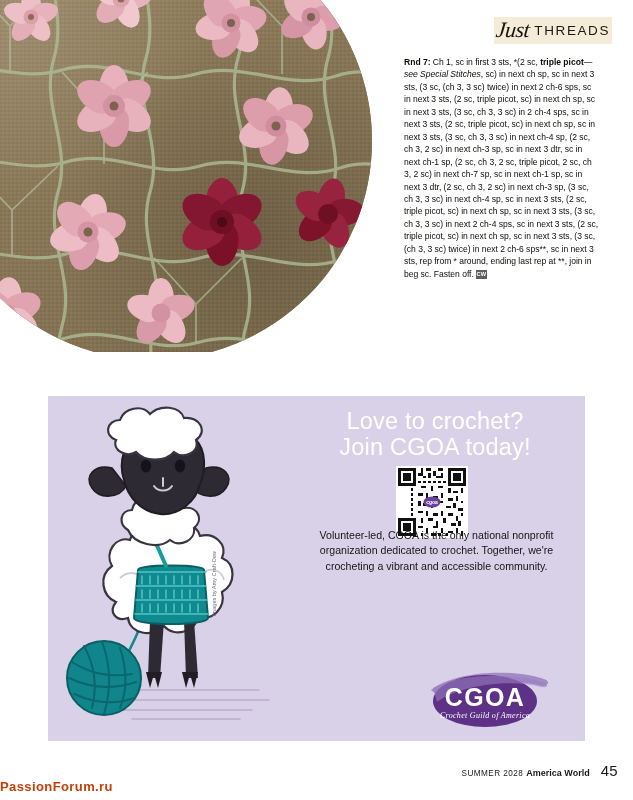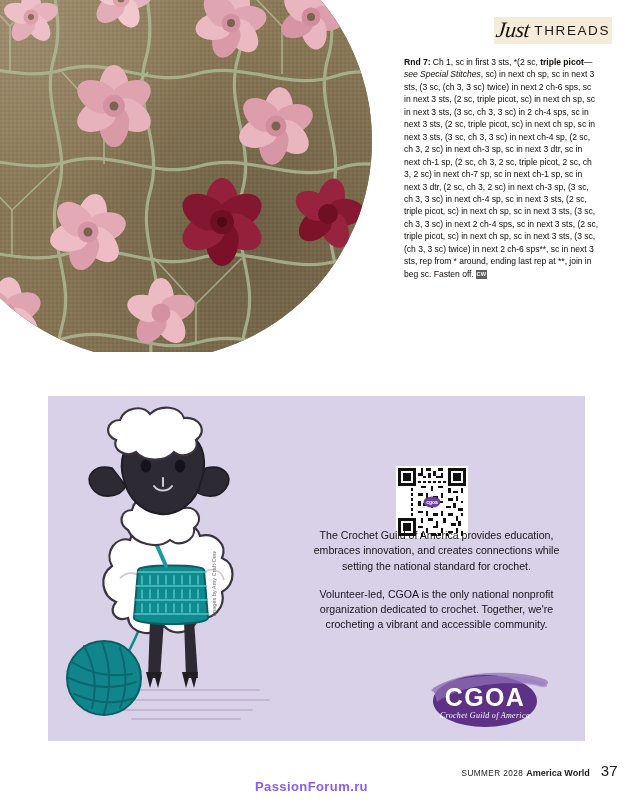--- a/index.html
+++ b/index.html
@@ -224,25 +224,25 @@
   }
   .f-page {
     font-size: 15px;
     margin-left: 11px;
     letter-spacing: .3px;
   }
   .watermark {
     position: absolute;
     left: 0; top: 779px;
     width: 623px;
-    text-align: center;
+    text-align: left;
     font-family: "Liberation Sans", sans-serif;
     font-size: 13px;
     font-weight: bold;
-    color: #8b5cf6;
+    color: #c2410c;
     letter-spacing: .4px;
   }
 </style>
 </head>
 <body>
 
 <div class="photo-wrap">
   <div class="photo-disc">
     <div class="burlap"></div>
 
@@ -483,20 +483,22 @@
       <g>
         <ellipse cx="92" cy="60" rx="5.2" ry="6.4" fill="#14121a"></ellipse>
         <ellipse cx="126" cy="60" rx="5.2" ry="6.4" fill="#14121a"></ellipse>
         <path d="M100,80 C104,86 114,86 118,80" fill="none" stroke="#cfc9d4" stroke-width="2" stroke-linecap="round"></path>
         <path d="M109,72 L109,80" fill="none" stroke="#cfc9d4" stroke-width="2" stroke-linecap="round"></path>
       </g>
     </svg>
   </div>
 
   <div class="ad-head">
+    <div>Love to crochet?</div>
+    <div>Join CGOA today!</div>
   </div>
 
   <div class="qr">
     <svg width="72" height="72" viewBox="0 0 29 29" xmlns="http://www.w3.org/2000/svg" shape-rendering="crispEdges">
       <rect width="29" height="29" fill="#ffffff"></rect>
       <g fill="#111111">
 
         <rect x="1" y="1" width="7" height="1"></rect>
           <rect x="1" y="7" width="7" height="1"></rect>
         <rect x="1" y="1" width="1" height="7"></rect>
@@ -580,34 +582,33 @@
           <rect x="14" y="27" width="2" height="1"></rect>
         <rect x="17" y="27" width="1" height="1"></rect>
           <rect x="20" y="27" width="1" height="1"></rect>
         <rect x="26" y="26" width="1" height="2"></rect>
       </g>
     </svg>
     <span class="qr-logo">cgoa</span>
   </div>
 
   <div class="ad-body">
-    <p>The Crochet Guild of America provides education, embraces innovation, and creates connections while setting the national standard for crochet.</p>
     <p>Volunteer-led, CGOA is the only national nonprofit organization dedicated to crochet. Together, we're crocheting a vibrant and accessible community.</p>
   </div>
 
   <div class="cgoa-logo">
     <svg viewBox="0 0 128 62" xmlns="http://www.w3.org/2000/svg">
 
       <path d="M8,22 C30,4 84,0 118,10 C126,12 128,16 120,18 C92,10 44,14 18,30 Z" fill="#9a7fc0" opacity="0.85"></path>
       <ellipse cx="62" cy="33" rx="52" ry="26" fill="#5c3186"></ellipse>
       <path d="M10,20 C34,6 86,4 120,14 C126,16 126,20 118,19 C88,11 40,16 14,34 Z" fill="#9a7fc0" opacity="0.6"></path>
       <text x="62" y="38" text-anchor="middle" font-family="Liberation Sans, sans-serif" font-size="25" font-weight="bold" fill="#ffffff" letter-spacing="1.4">CGOA</text>
       <text x="62" y="50" text-anchor="middle" font-family="Liberation Serif, serif" font-size="8" font-style="italic" fill="#ffffff" letter-spacing="0.3">Crochet Guild of America</text>
     </svg>
   </div>
 </div>
 
 <div class="credit">Images by Amy Craft-Dew</div>
 
 <div class="footer">
-  <span class="f-season">SUMMER 2028</span><span class="f-title">America World</span><span class="f-page">37</span>
+  <span class="f-season">SUMMER 2028</span><span class="f-title">America World</span><span class="f-page">45</span>
 </div>
 <div class="watermark">PassionForum.ru</div>
 
 </body></html>

